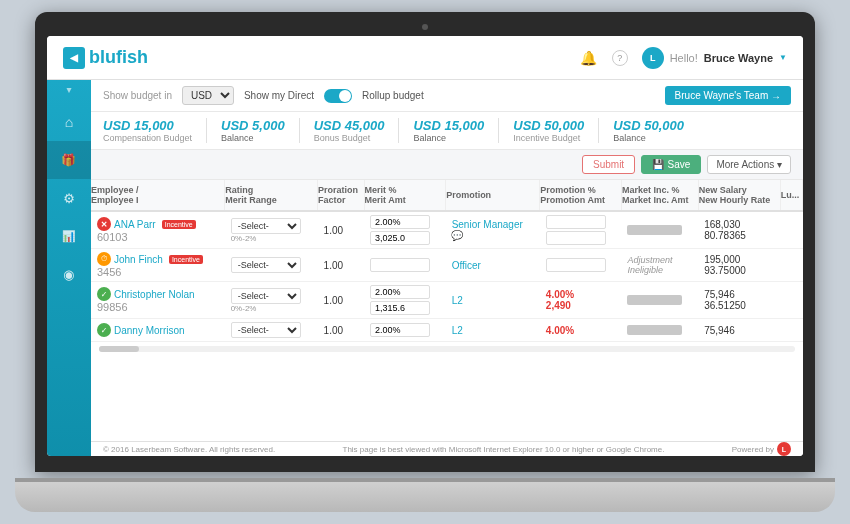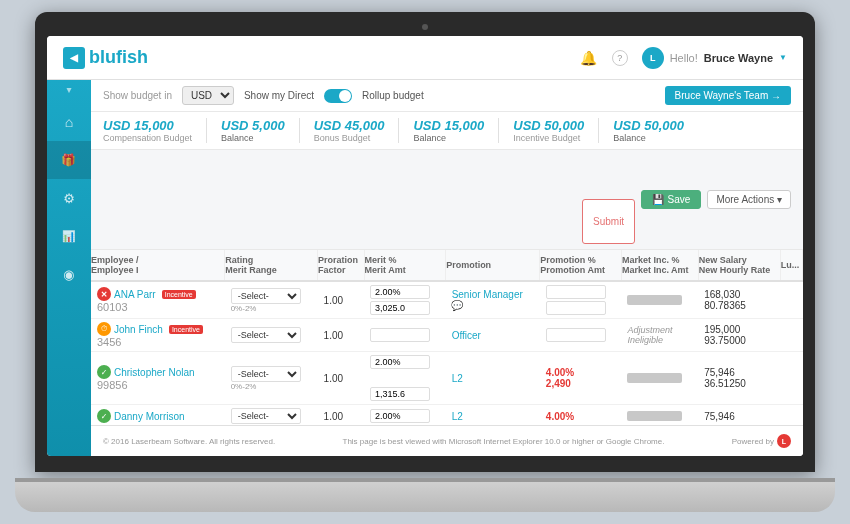--- a/index.html
+++ b/index.html
@@ -285,24 +285,23 @@
       background: #f5f6f8;
       border-bottom: 1px solid #e8e8e8;
       flex-shrink: 0;
     }
 
     .btn-submit {
       background: #fff;
       border: 1px solid #e57373;
       color: #e57373;
       border-radius: 3px;
-      padding: 16px 10px;
-      font-size: 10px;
-      cursor: pointer;
-      margin-top: 44px;
+      padding: 3px 10px;
+      font-size: 10px;
+      cursor: pointer;
     }
 
     .btn-save {
       background: #4caf7d;
       border: 1px solid #4caf7d;
       color: white;
       border-radius: 3px;
       padding: 3px 10px;
       font-size: 10px;
       cursor: pointer;
@@ -445,21 +444,21 @@
       color: white; font-size: 8px;
     }
 
     .adjustment-text {
       color: #999; font-size: 9px; font-style: italic;
     }
 
     
     .footer {
       background: #fff;
-      padding: 8px 12px;
+      padding: 0 12px;
       display: flex;
       justify-content: space-between;
       align-items: center;
       border-top: 1px solid #e0e0e0;
       font-size: 8px;
       color: #999;
       flex-shrink: 0;
     }
 
     .powered-by {
@@ -672,21 +671,21 @@
                       </div>
                       <div class="employee-id">99856</div>
                     </td>
                     <td>
                       <select class="select-field"><option>-Select-</option></select>
                       <div class="merit-range">0%-2%</div>
                     </td>
                     <td>1.00</td>
                     <td>
                       <input class="input-field" value="2.00%" style="">
-                      <div style="margin-top:18px;"><input class="input-field" value="1,315.6" style=""></div>
+                      <div style="margin-top:2px;"><input class="input-field" value="1,315.6" style=""></div>
                     </td>
                     <td>
                       <span class="promotion-link">L2</span>
                     </td>
                     <td>
                       <span class="percent-red">4.00%</span>
                       <div><span class="percent-red">2,490</span></div>
                     </td>
                     <td>
                       <div class="gray-bar"></div>

